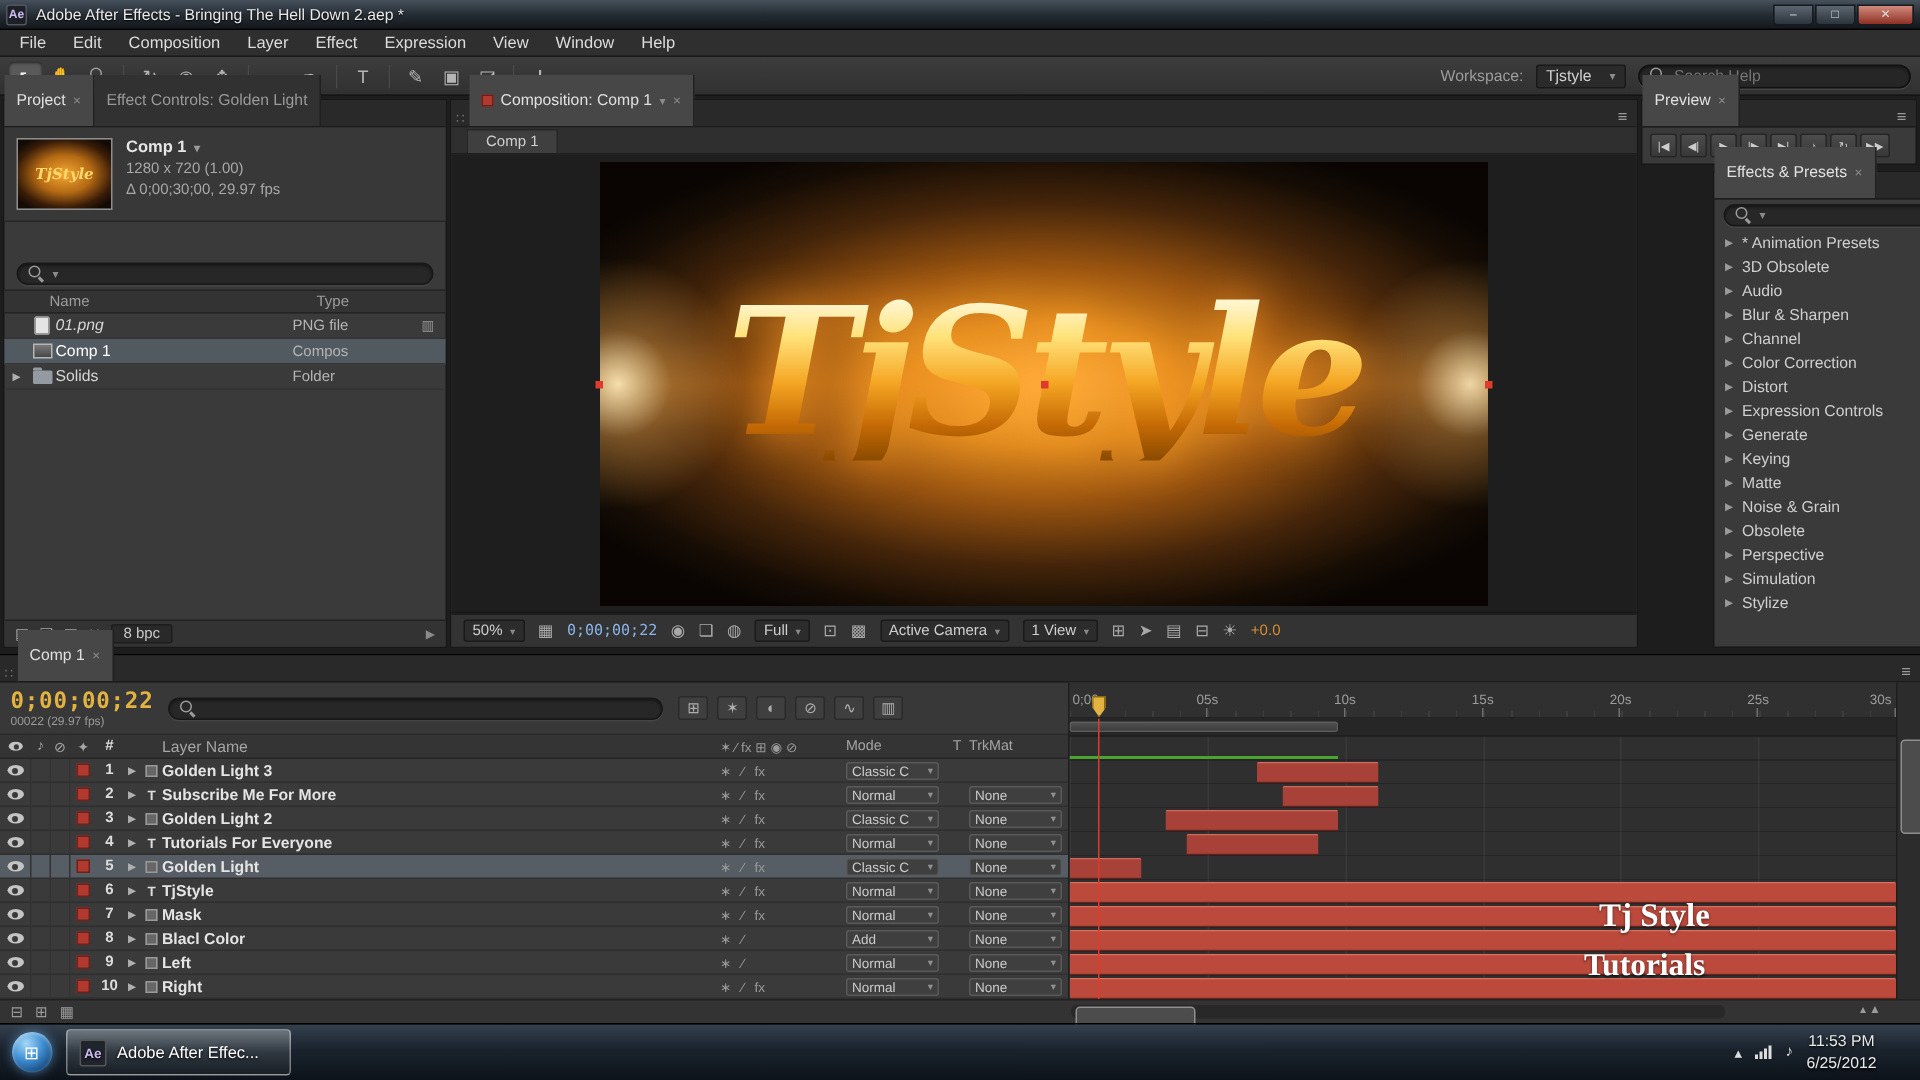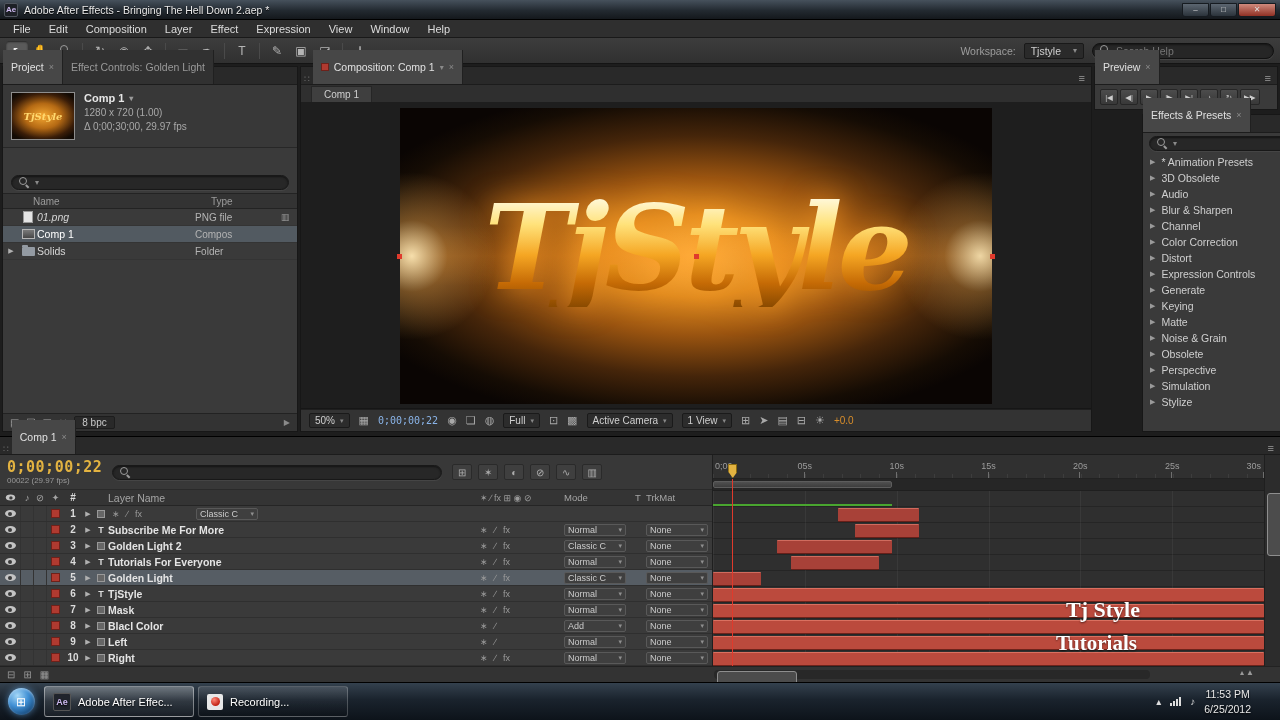--- a/index.html
+++ b/index.html
@@ -537,20 +537,21 @@
             <span class="c-a"></span>
             <span class="c-a"></span>
             <span class="c-label">
               <span class="swatch"></span>
             </span>
             <span class="c-num">1</span>
             <span class="c-arr">▶</span>
             <span class="c-ticon">
               <span class="solid-ico"></span>
             </span>
+            <span class="c-name">Golden Light 3</span>
             <span class="c-sw">
               <span>∗</span>
               <span>∕</span>
               <span>fx</span>
             </span>
             <span class="c-mode">
               <span class="mini-dd">
                 <span>Classic C</span>
                 <span class="arr">▾</span>
               </span>
@@ -921,26 +922,20 @@
 
 <div id="taskbar">
   <span class="start-wrap">
       <span class="orb">⊞</span>
     </span>
   <span id="task-apps" style="display:flex">
       <span class="task-btn active">
         <span class="ae-ico">Ae</span>
         <span>Adobe After Effec...</span>
       </span>
-      <span class="task-btn">
-        <span class="rec-ico">
-          <i></i>
-        </span>
-        <span>Recording...</span>
-      </span>
     </span>
   <span class="tray">
     <span class="tico">▴</span>
     <span class="net">
         <i style="height:3px"></i>
         <i style="height:5px"></i>
         <i style="height:7px"></i>
         <i style="height:9px"></i>
       </span>
     <span class="tico">♪</span>

